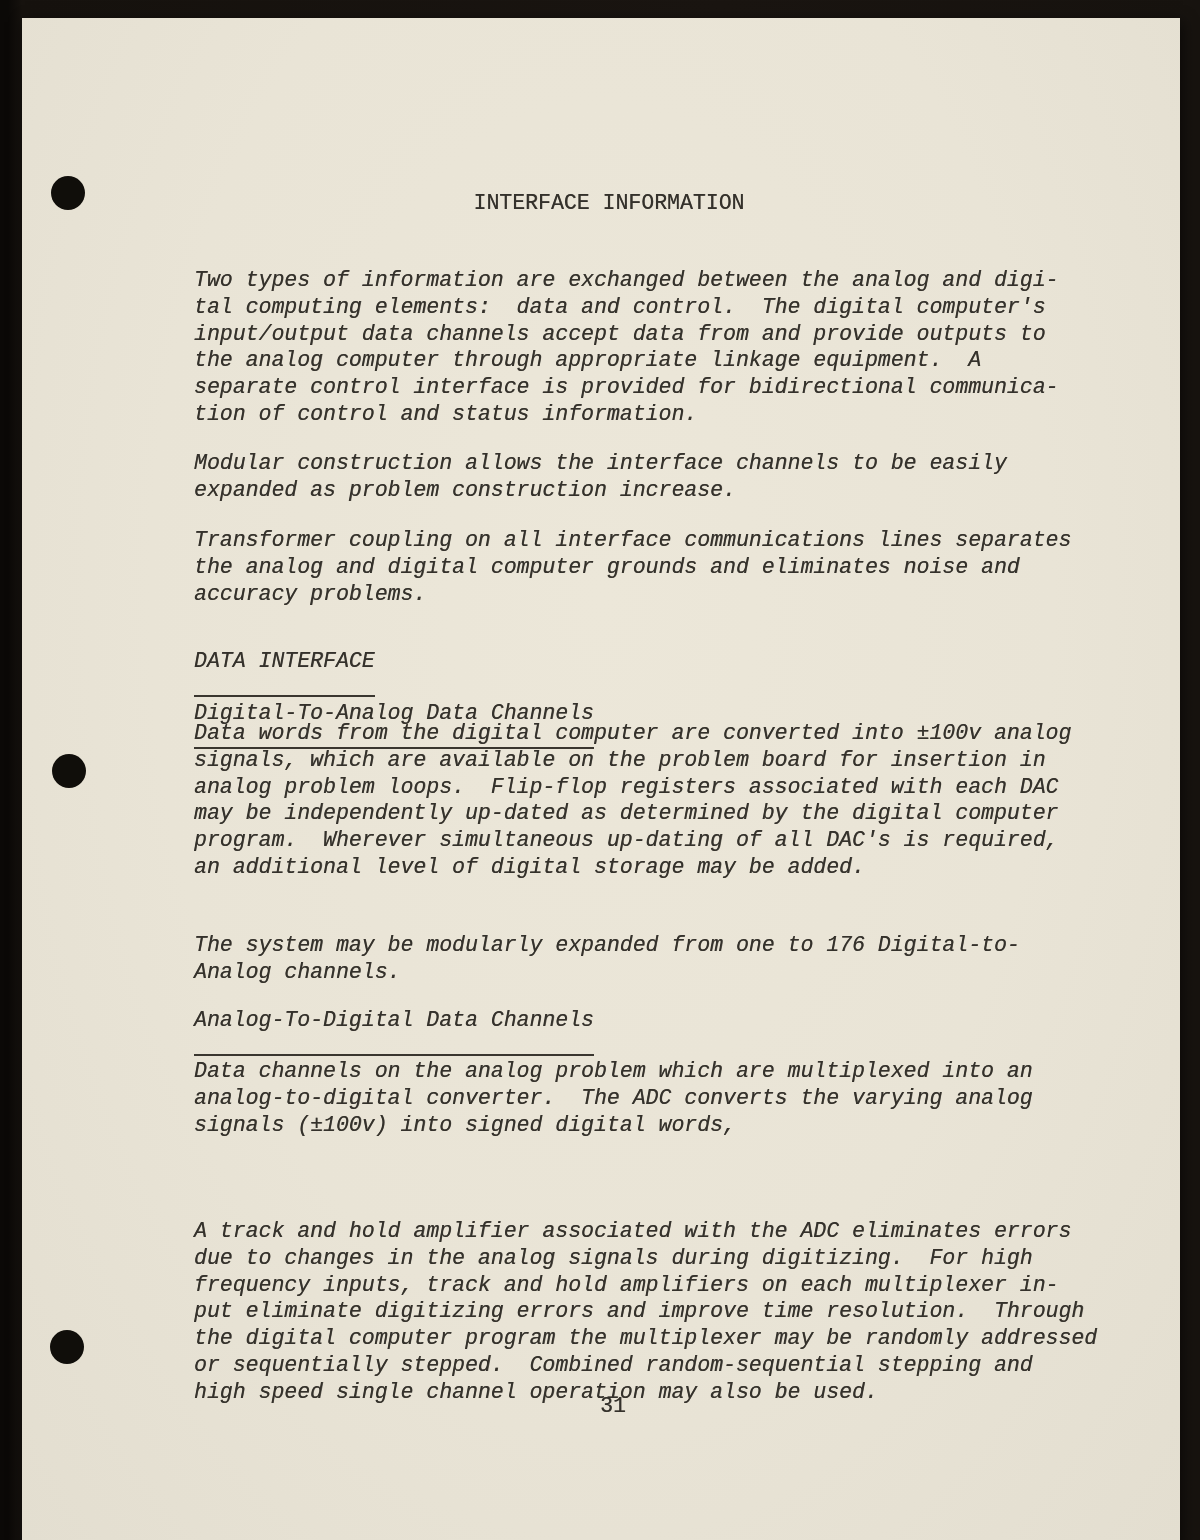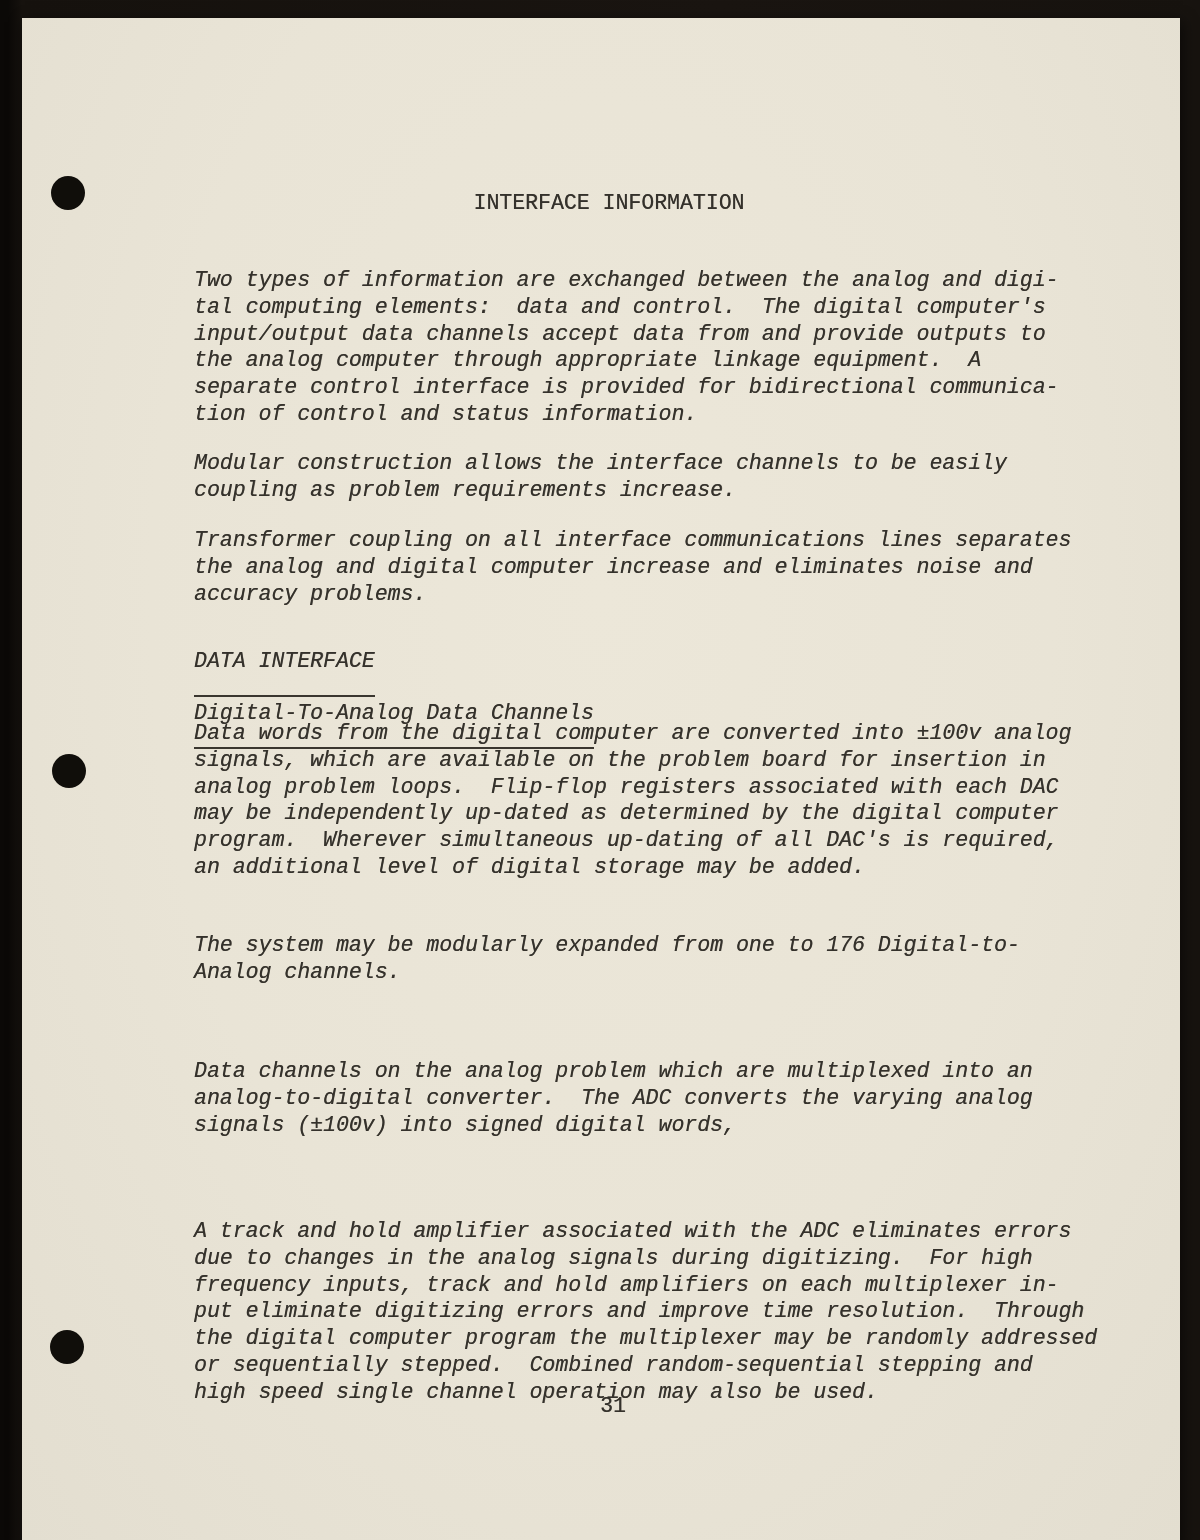--- a/index.html
+++ b/index.html
@@ -70,40 +70,41 @@
     <div class="tx title">INTERFACE INFORMATION</div>
 
     <div class="tx body-block p1">Two types of information are exchanged between the analog and digi-
 tal computing elements:  data and control.  The digital computer's
 input/output data channels accept data from and provide outputs to
 the analog computer through appropriate linkage equipment.  A
 separate control interface is provided for bidirectional communica-
 tion of control and status information.</div>
 
     <div class="tx body-block p2">Modular construction allows the interface channels to be easily
-coupling as problem requirements increase.</div>
+expanded as problem construction increase.</div>
 
     <div class="tx body-block p3">Transformer coupling on all interface communications lines separates
-the analog and digital computer increase and eliminates noise and
+the analog and digital computer grounds and eliminates noise and
 accuracy problems.</div>
 
     <div class="tx body-block h-data"><span class="u">DATA INTERFACE</span></div>
 
     <div class="tx body-block h-d2a"><span class="u">Digital-To-Analog Data Channels</span></div>
 
     <div class="tx body-block p4">Data words from the digital computer are converted into ±100v analog
 signals, which are available on the problem board for insertion in
 analog problem loops.  Flip-flop registers associated with each DAC
 may be independently up-dated as determined by the digital computer
 program.  Wherever simultaneous up-dating of all DAC's is required,
 an additional level of digital storage may be added.</div>
 
     <div class="tx body-block p5">The system may be modularly expanded from one to 176 Digital-to-
 Analog channels.</div>
 
+    <div class="tx body-block h-a2d"><span class="u">Analog-To-Digital Data Channels</span></div>
 
     <div class="tx body-block p6">Data channels on the analog problem which are multiplexed into an
 analog-to-digital converter.  The ADC converts the varying analog
 signals (±100v) into signed digital words,</div>
 
     <div class="tx body-block p7">A track and hold amplifier associated with the ADC eliminates errors
 due to changes in the analog signals during digitizing.  For high
 frequency inputs, track and hold amplifiers on each multiplexer in-
 put eliminate digitizing errors and improve time resolution.  Through
 the digital computer program the multiplexer may be randomly addressed

